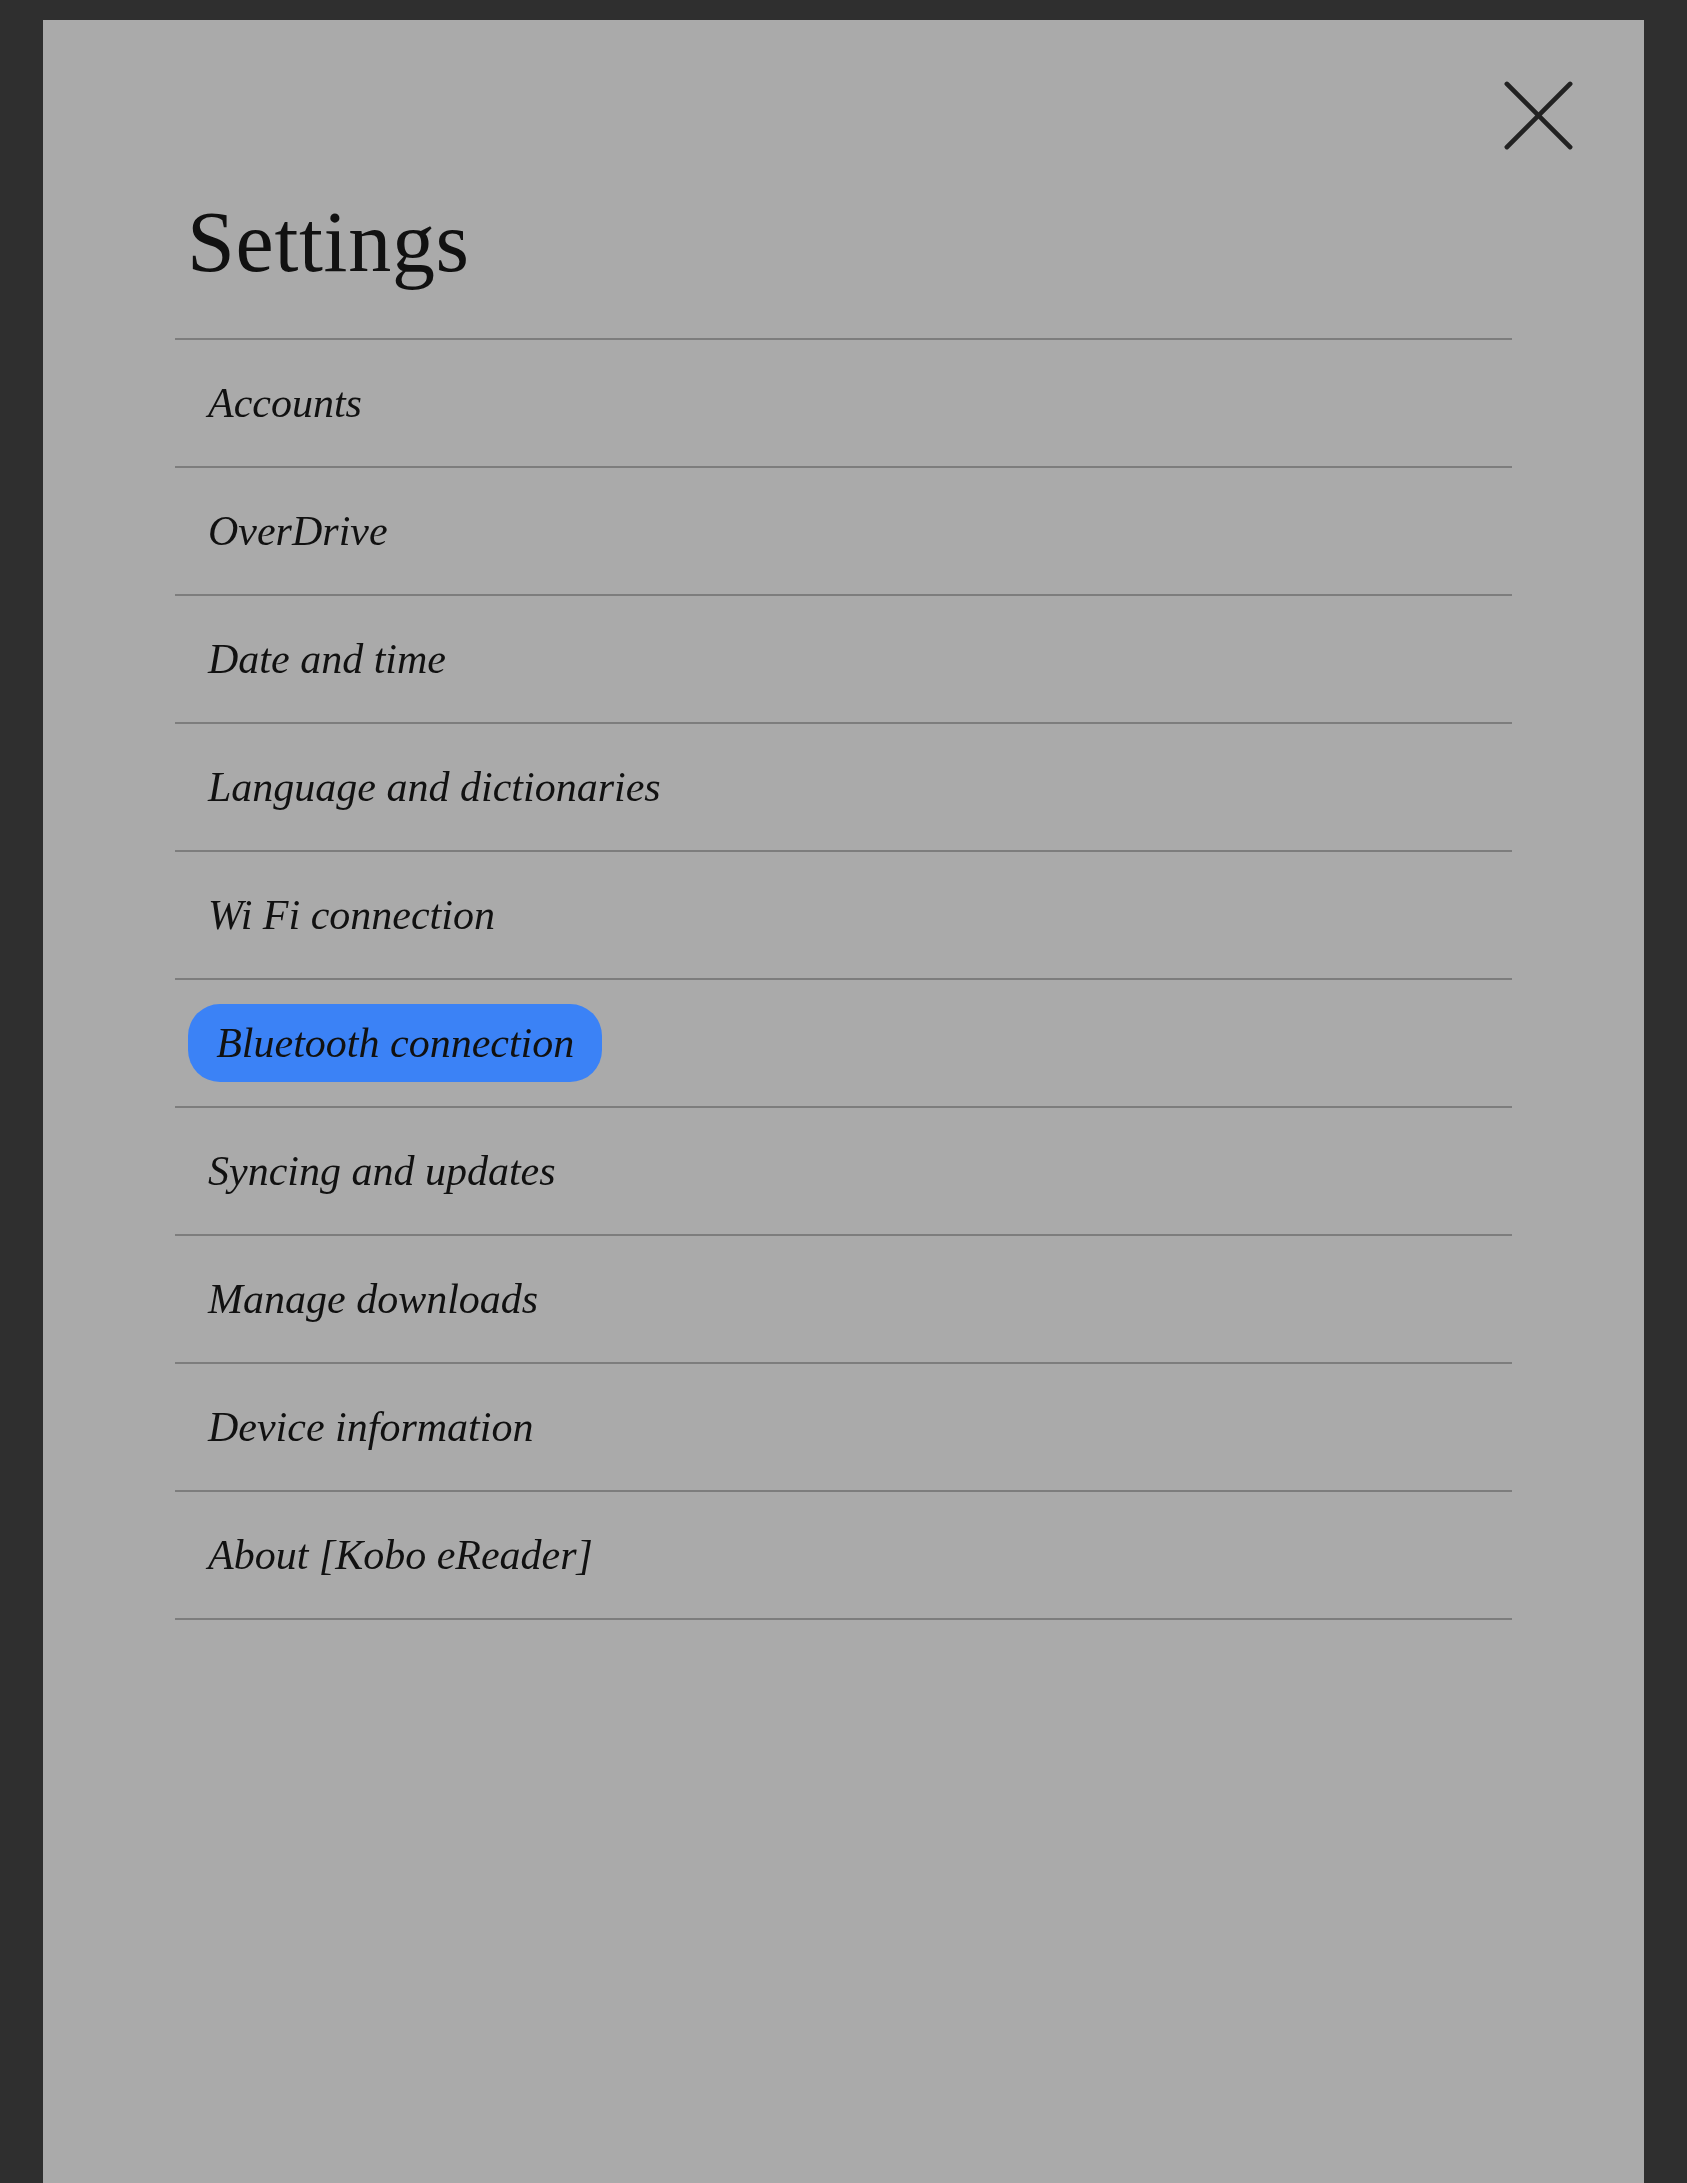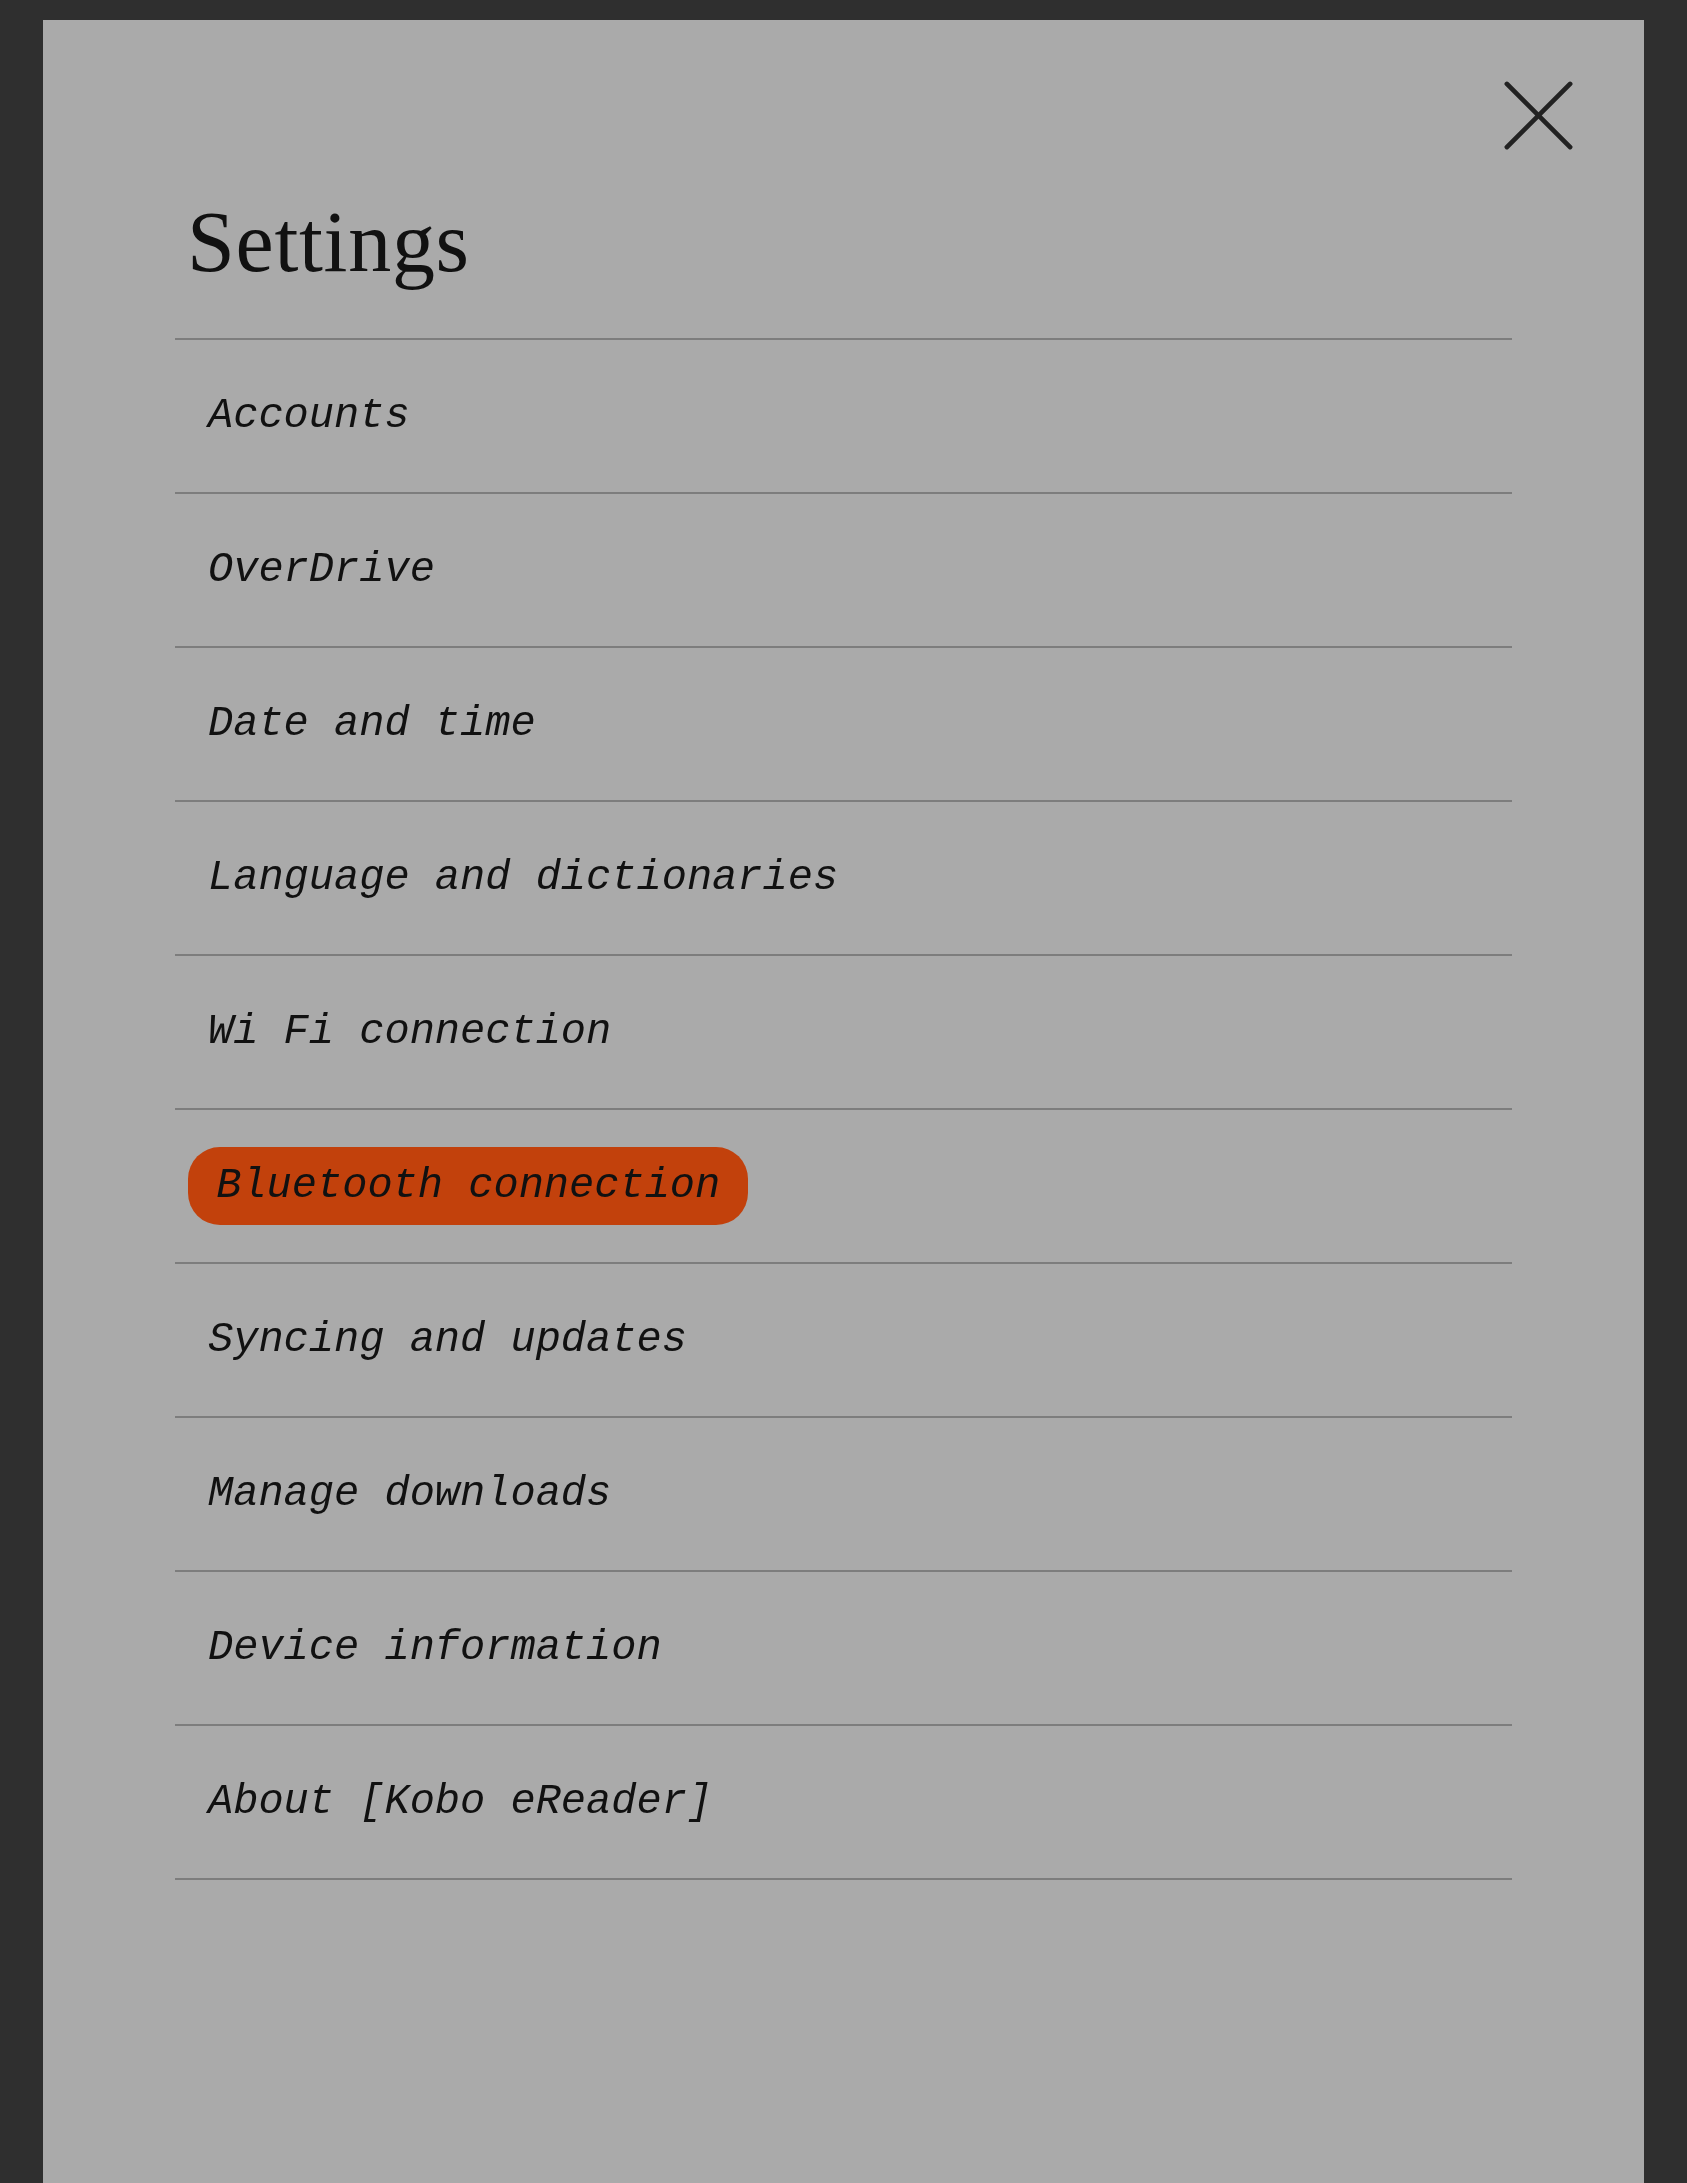--- a/index.html
+++ b/index.html
@@ -49,35 +49,34 @@
   }
   .list {
     list-style: none;
     margin: 0;
     padding: 0;
     border-top: 2px solid #7d7d7d;
   }
   .list li {
     border-bottom: 2px solid #7d7d7d;
     box-sizing: border-box;
-    height: 154px;
+    height: 128px;
     display: flex;
     align-items: center;
-    font-family: Liberation Mono, monospace;
   }
   .item-label {
     font-size: 42px;
     font-style: italic;
     padding-left: 33px;
     display: inline-block;
   }
   li.highlight .pill {
     display: inline-flex;
     align-items: flex-end;
-    background: #c2410c;
+    background: #3b82f6;
     border-radius: 32px;
     padding: 14.6px 28px 14.6px 28px;
     margin-left: 13.2px;
   }
   li.highlight .item-label {
     padding-left: 0;
   }
 </style>
 </head>
 <body>

